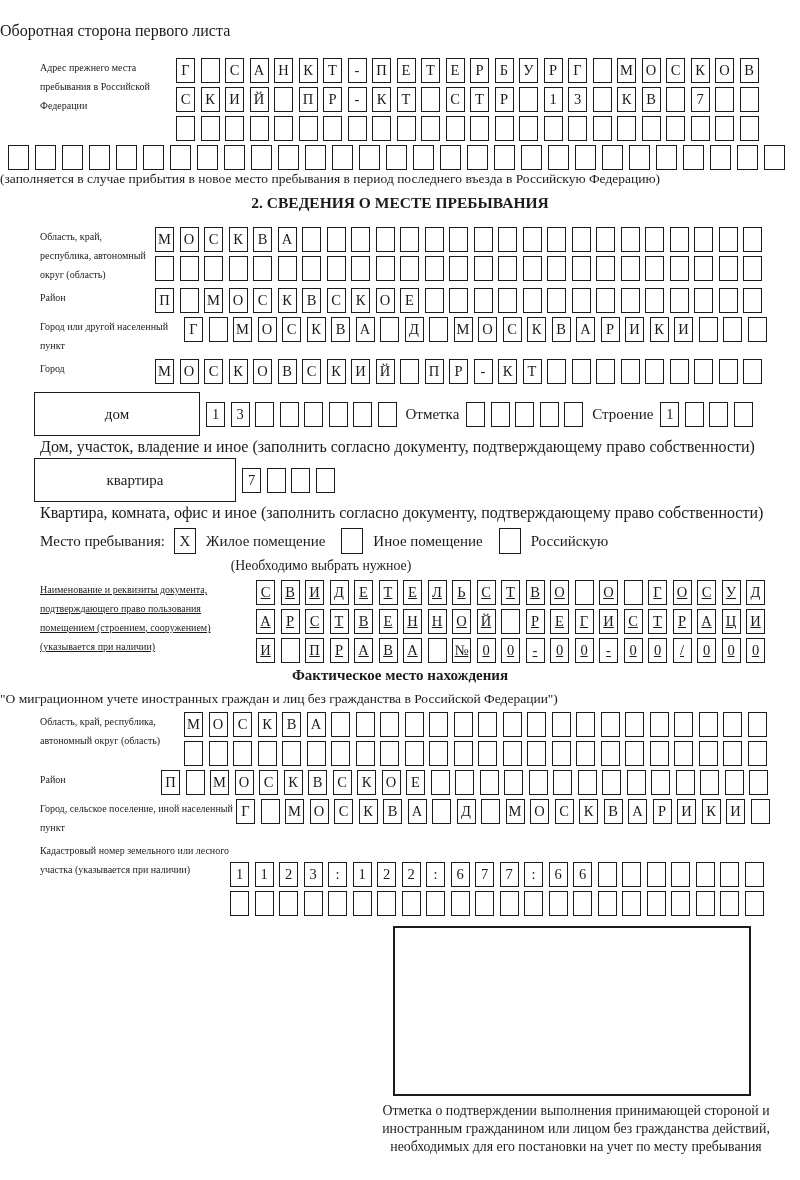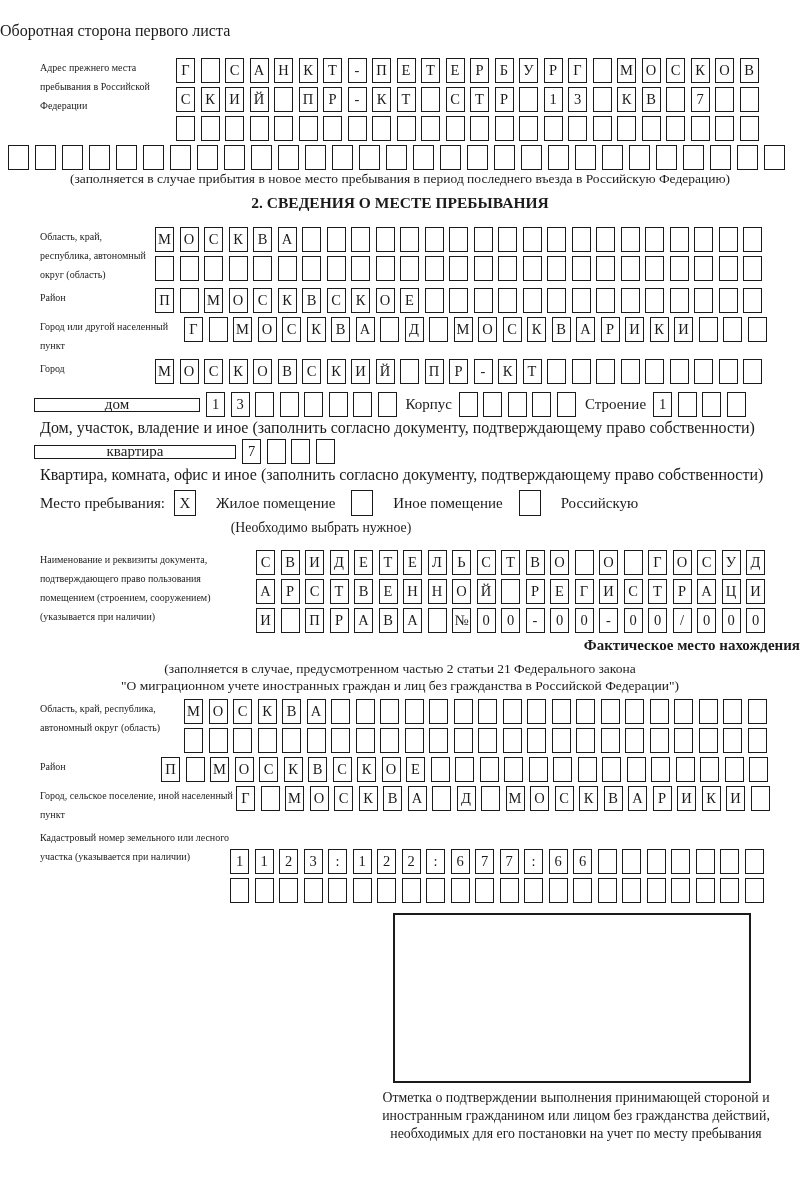--- a/index.html
+++ b/index.html
@@ -25,57 +25,57 @@
     display:flex; align-items:center; justify-content:center;
     font-size:14.5px; line-height:1;
   }
   .fullrow { gap:6px; margin:4px 0 0 8px; }
   .fullrow .cell { width:21px; }
 
   .w136{width:136px}.w115{width:115px}.w144{width:144px}
   .w196{width:196px}.w190{width:190px}.w216{width:216px}.w121{width:121px}
 
   .caption { font-size:13.5px; line-height:17px; }
-  .center { text-align:center; }
+  .center { text-align:left; }
   .cap-left { margin:2px 0 3px 40px; font-size:16px; }
 
   .h2 { text-align:center; font-weight:bold; font-size:15.5px; margin:7px 0 15px 0; }
-  .h3 { text-align:right; font-weight:bold; font-size:15px; margin:4px 0 6px 0; }
+  .h3 { text-align:center; font-weight:bold; font-size:15px; margin:4px 0 6px 0; }
 
   .domrow { display:flex; align-items:center; margin:8px 0 0 34px; }
   .widebox {
-    border:1.6px solid #1b1b1b; height:14px; box-sizing:border-box;
+    border:1.6px solid #1b1b1b; height:44px; box-sizing:border-box;
     display:flex; align-items:center; justify-content:center; font-size:15px;
     background:#fff;
   }
   .dom-box { width:166px; margin-right:6px; }
   .kv-box  { width:202px; margin-right:6px; }
   .inline-label { font-size:15px; margin:0 7px 0 9px; flex-shrink:0; }
 
   .stayrow { display:flex; align-items:center; margin:7px 0 0 40px; font-size:15px; }
   .stay-main-label { margin-right:9px; }
   .checkbox {
     width:22px; height:26px; box-sizing:border-box; border:1.6px solid #1b1b1b;
     display:inline-flex; align-items:center; justify-content:center;
     font-size:15px; flex-shrink:0; background:#fff;
   }
-  .opt-label { margin:0 16px 0 20px; }
+  .opt-label { margin:0 16px 0 10px; }
   .choose-caption { margin:3px 0 4px 171px; width:300px; text-align:center; font-size:13.8px; }
 
   .offset-down { margin-top:21px; }
 
   .stampbox {
     width:358px; height:170px; box-sizing:border-box;
     border:2px solid #1b1b1b; margin:10px 0 6px 393px; background:#fff;
   }
   .stamp-caption {
     width:396px; margin-left:378px; text-align:center;
     font-size:13.8px; line-height:18px;
   }
-  .mt6{margin-top:14px;}
+  .mt6{margin-top:6px;text-decoration:underline;}
 </style>
 </head>
 <body>
 
 <div class="page">
 
   <div class="header-note">Оборотная сторона первого листа</div>
 
   <div class="row" style="margin-top:18px;">
     <div class="label w136">Адрес прежнего места пребывания в Российской Федерации</div>
@@ -352,21 +352,21 @@
     <div class="cells">
         <span class="cell">1</span>
         <span class="cell">3</span>
         <span class="cell"></span>
         <span class="cell"></span>
         <span class="cell"></span>
         <span class="cell"></span>
         <span class="cell"></span>
         <span class="cell"></span>
       </div>
-    <div class="inline-label">Корпус</div>
+    <div class="inline-label">Отметка</div>
     <div class="cells">
         <span class="cell"></span>
         <span class="cell"></span>
         <span class="cell"></span>
         <span class="cell"></span>
         <span class="cell"></span>
       </div>
     <div class="inline-label">Строение</div>
     <div class="cells">
         <span class="cell">1</span>
@@ -468,21 +468,20 @@
           <span class="cell">0</span>
           <span class="cell">/</span>
           <span class="cell">0</span>
           <span class="cell">0</span>
           <span class="cell">0</span>
         </div>
     </div>
   </div>
 
   <div class="h3">Фактическое место нахождения</div>
-  <div class="caption center">(заполняется в случае, предусмотренном частью 2 статьи 21 Федерального закона</div>
   <div class="caption center" style="margin-bottom:5px;">"О миграционном учете иностранных граждан и лиц без гражданства в Российской Федерации")</div>
 
   <div class="row">
     <div class="label w144">Область, край, республика, автономный округ (область)</div>
     <div class="cellcol">
       <div class="cells">
           <span class="cell">М</span>
           <span class="cell">О</span>
           <span class="cell">С</span>
           <span class="cell">К</span>

